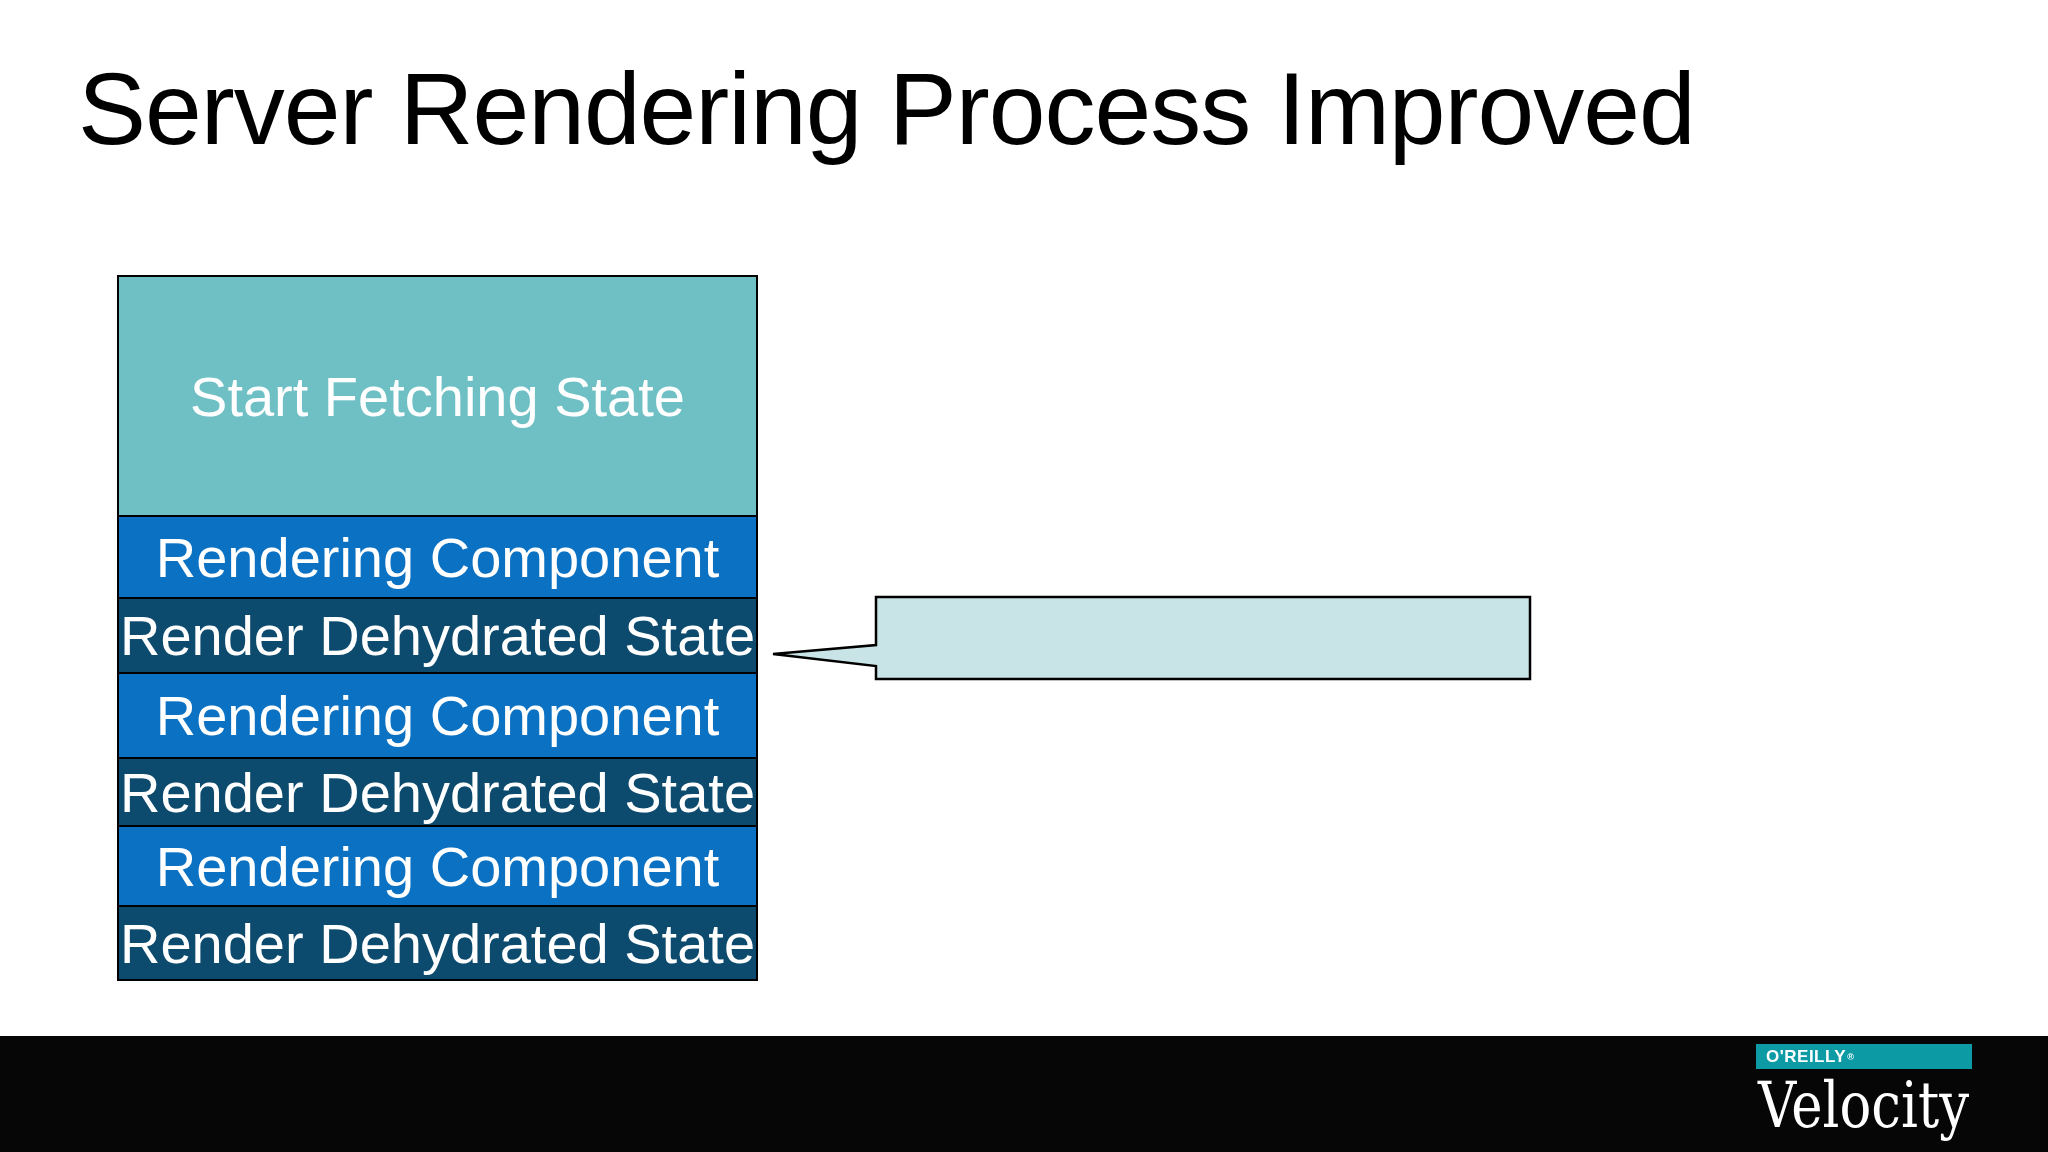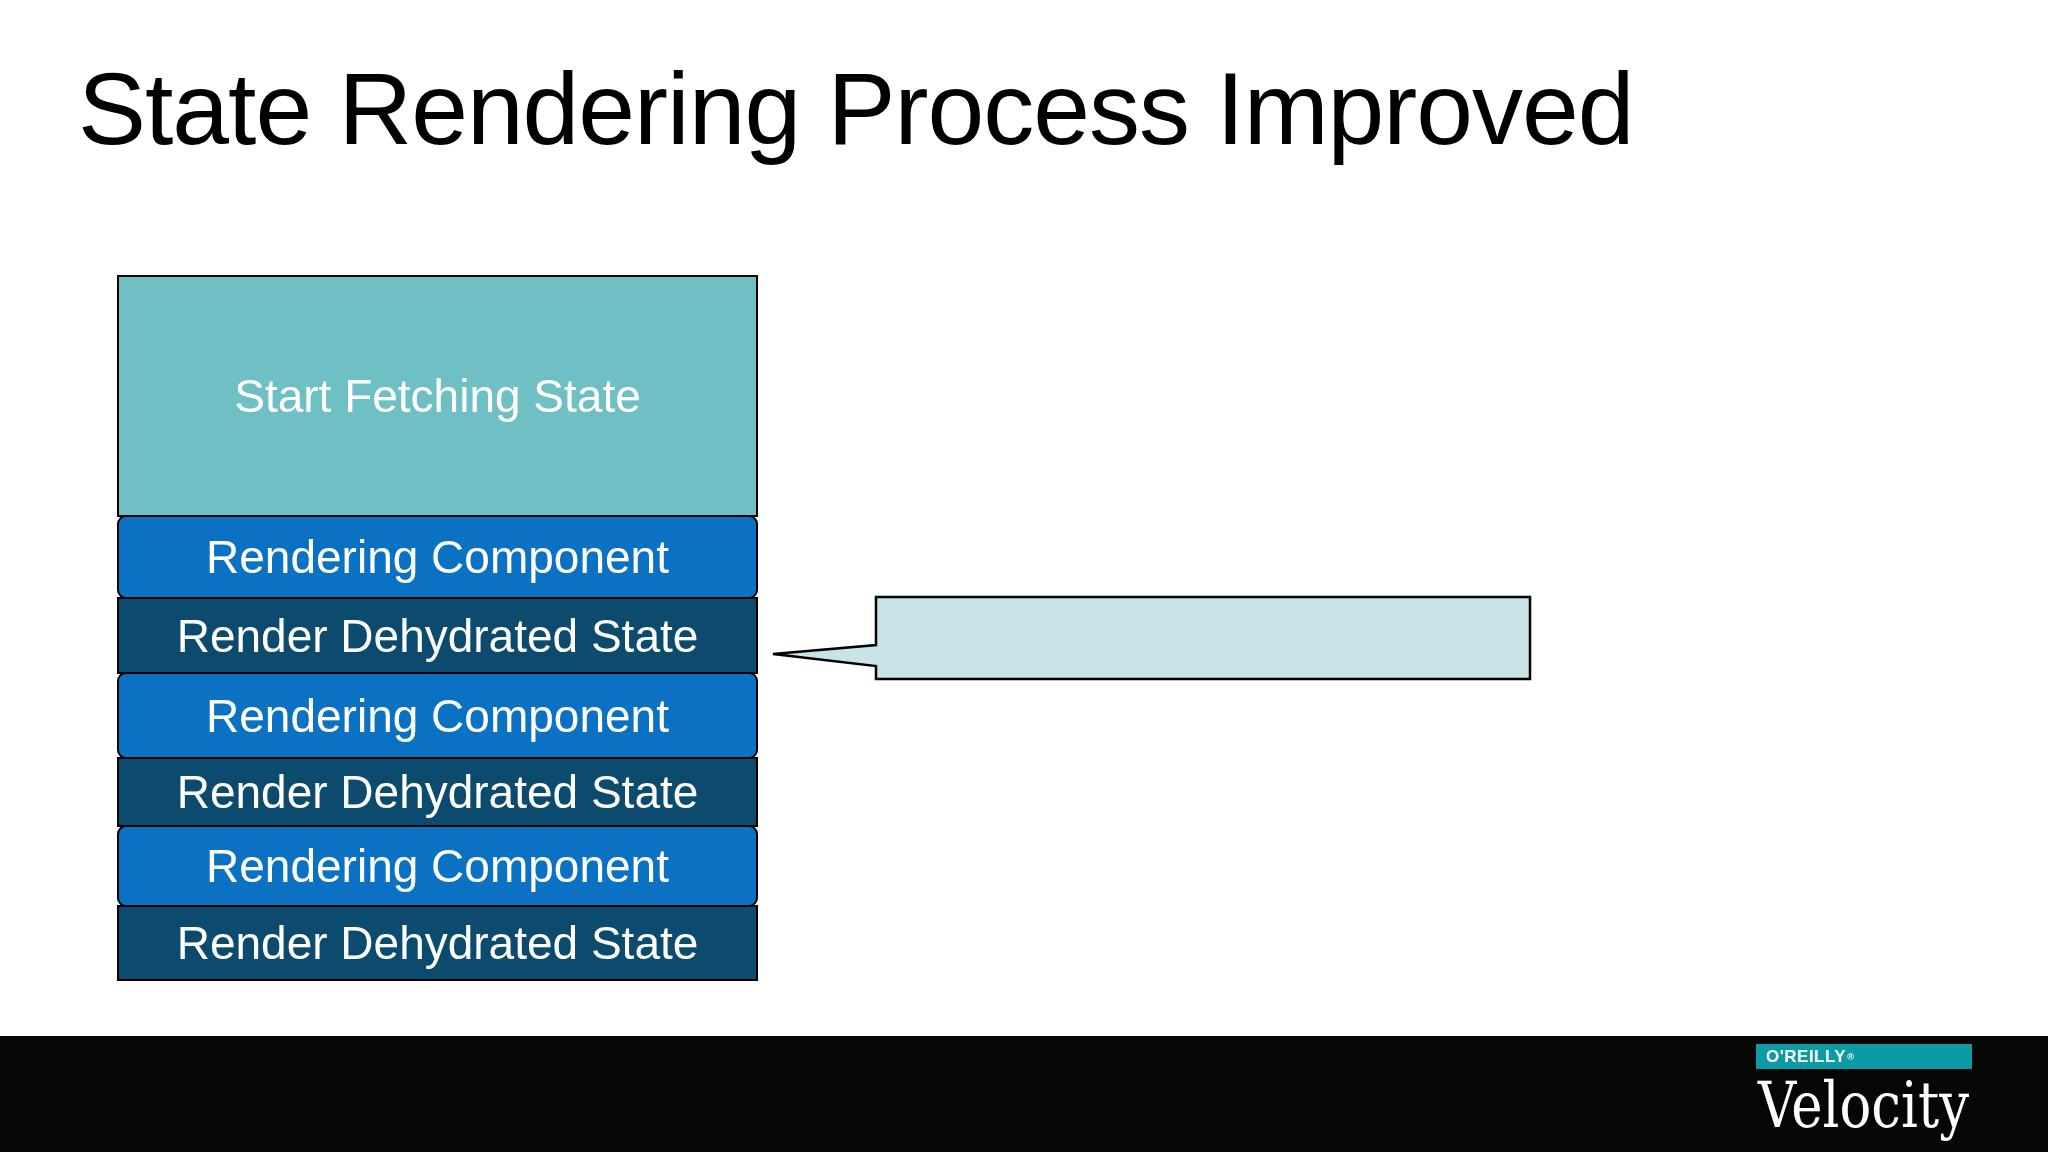--- a/index.html
+++ b/index.html
@@ -37,26 +37,26 @@
   }
   .stack-row {
     box-sizing: border-box;
     width: 100%;
     border: 2px solid #000000;
     margin-top: -2px;
     display: flex;
     align-items: center;
     justify-content: center;
     color: #ffffff;
-    font-size: 46px;
+    font-size: 56px;
     white-space: nowrap;
   }
   .stack-row:first-child { margin-top: 0; }
   .row-fetch  { background: #6ec0c4; height: 242px; }
-  .row-dark   { background: #0b71c3; border-radius: 9px; }
+  .row-dark   { background: #0b71c3; }
   .row-light  { background: #0c4a6e; }
   .h-84 { height: 84px; }
   .h-77 { height: 77px; }
   .h-87 { height: 87px; }
   .h-70 { height: 70px; }
   .h-82 { height: 82px; }
   .h-76 { height: 76px; }
 
   
   .callout-svg {
@@ -138,21 +138,21 @@
     font-family: "DejaVu Serif", serif;
     font-size: 64px;
     fill: #ffffff;
   }
 </style>
 </head>
 <body>
 
 <div class="slide">
 
-  <div class="slide-title">State Rendering Process Improved</div>
+  <div class="slide-title">Server Rendering Process Improved</div>
 
   <div class="stack">
     <div class="stack-row row-fetch">
       <span>Start Fetching State</span>
     </div>
     <div class="stack-row row-dark h-84">
       <span>Rendering Component</span>
     </div>
     <div class="stack-row row-light h-77">
       <span>Render Dehydrated State</span>

